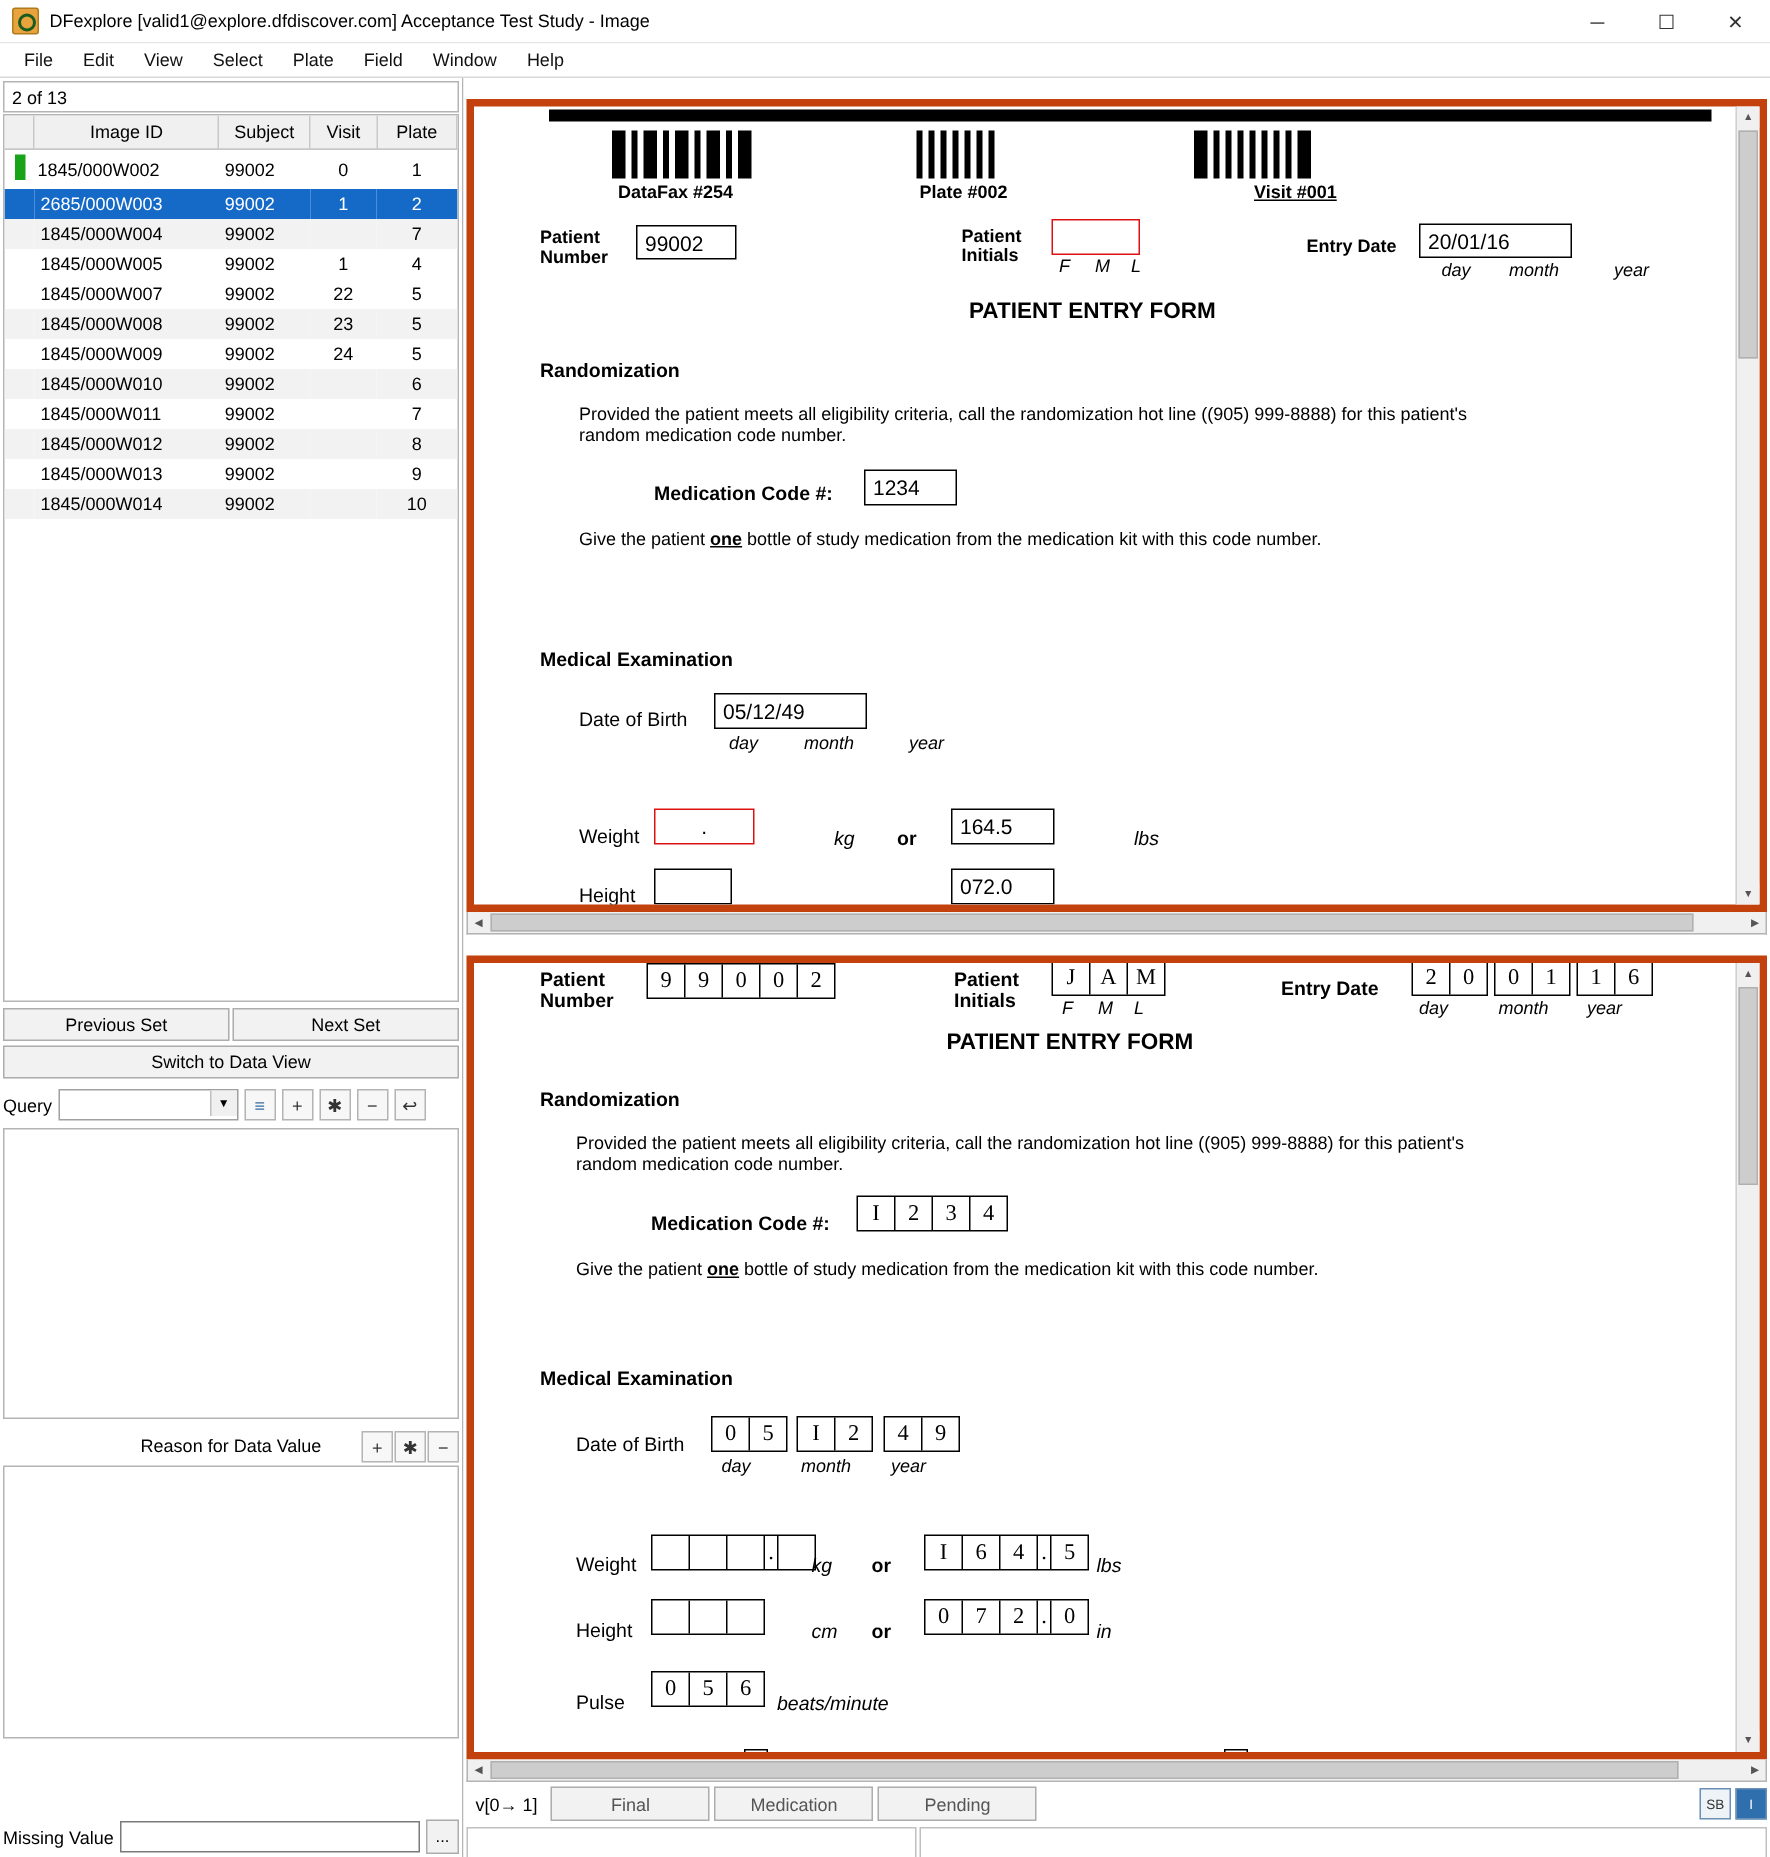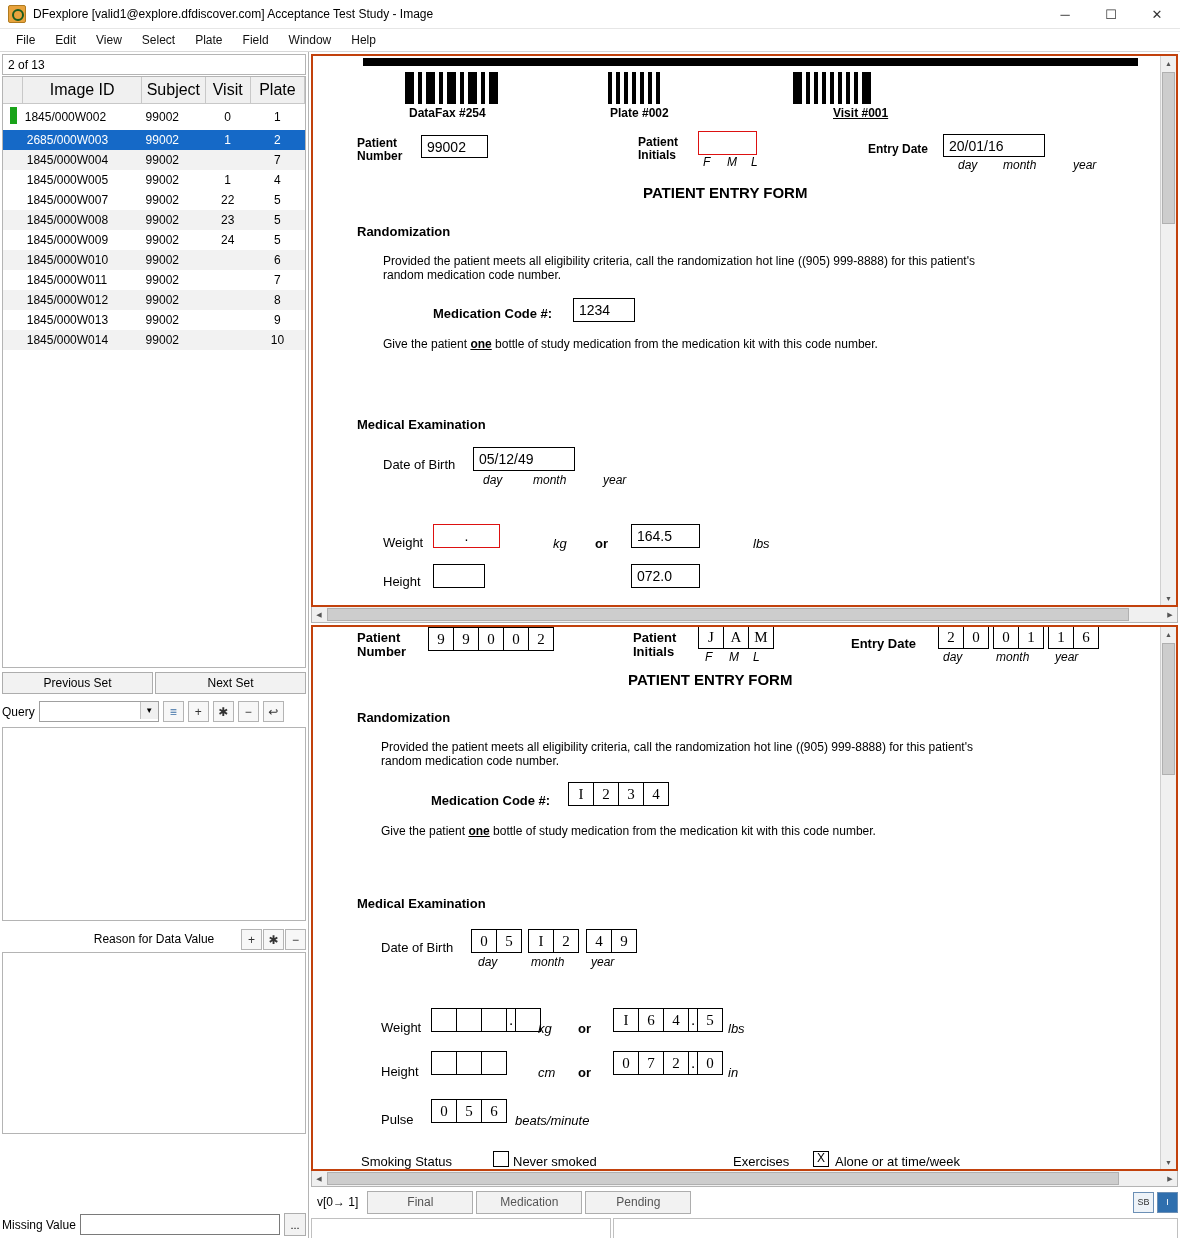--- a/index.html
+++ b/index.html
@@ -109,21 +109,21 @@
   table.list {
     width: 100%;
     border-collapse: collapse;
     font-size: 12px;
   }
   table.list th {
     background: #f0f0f0;
     border-right: 1px solid #c8c8c8;
     border-bottom: 1px solid #c8c8c8;
     font-weight: normal;
-    font-size: 16px;
+    font-size: 12px;
     padding: 4px 4px;
     text-align: center;
   }
   table.list th.first { width: 12px; border-right: 1px solid #c8c8c8;}
   table.list td {
     padding: 3px 4px;
     font-size: 12px;
     white-space: nowrap;
   }
   td.c-flag { width: 12px; }
@@ -253,22 +253,22 @@
     flex: 1;
     display: flex;
     flex-direction: column;
     background: #fff;
     min-width: 0;
   }
   .form-panel {
     position: relative;
     overflow: hidden;
     background: #fff;
-    border: 2px solid #c2410c;
-    margin: 2px 2px 0 2px;
+    border: 5px solid #c2410c;
+    margin: 14px 2px 0 2px;
   }
   .panel-top { height: 555px; }
   .panel-bottom { height: 548px; }
   .vscroll {
     position: absolute;
     right: 0; top: 0;
     width: 15px;
     bottom: 0;
     background: #f0f0f0;
     border-left: 1px solid #d0d0d0;
@@ -551,20 +551,21 @@
             <td class="c-plate">10</td>
           </tr>
         </tbody>
       </table>
     </div>
 
     <div class="btn-row">
       <div class="btn">Previous Set</div>
       <div class="btn">Next Set</div>
     </div>
+    <div class="btn-wide">Switch to Data View</div>
 
     <div class="query-row">
       <div class="query-label">Query</div>
       <div class="combo">
         <span style="padding-left:4px;font-size:11px"></span>
         <span class="arrow">▼</span>
       </div>
       <div class="mini-btn blue">≡</div>
       <div class="mini-btn">+</div>
       <div class="mini-btn">✱</div>

